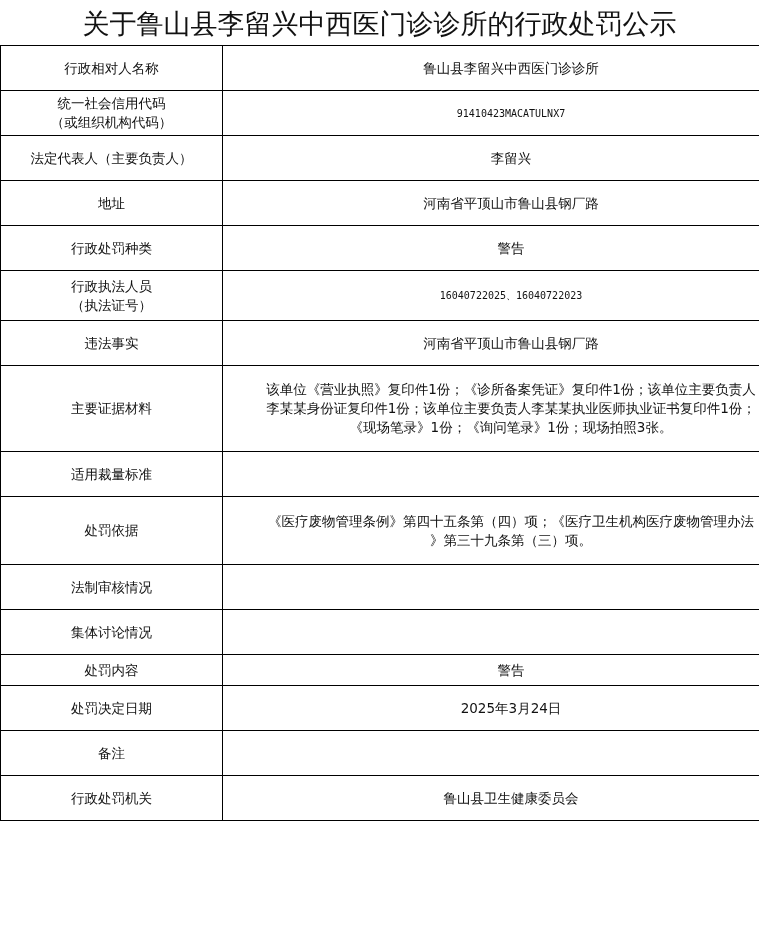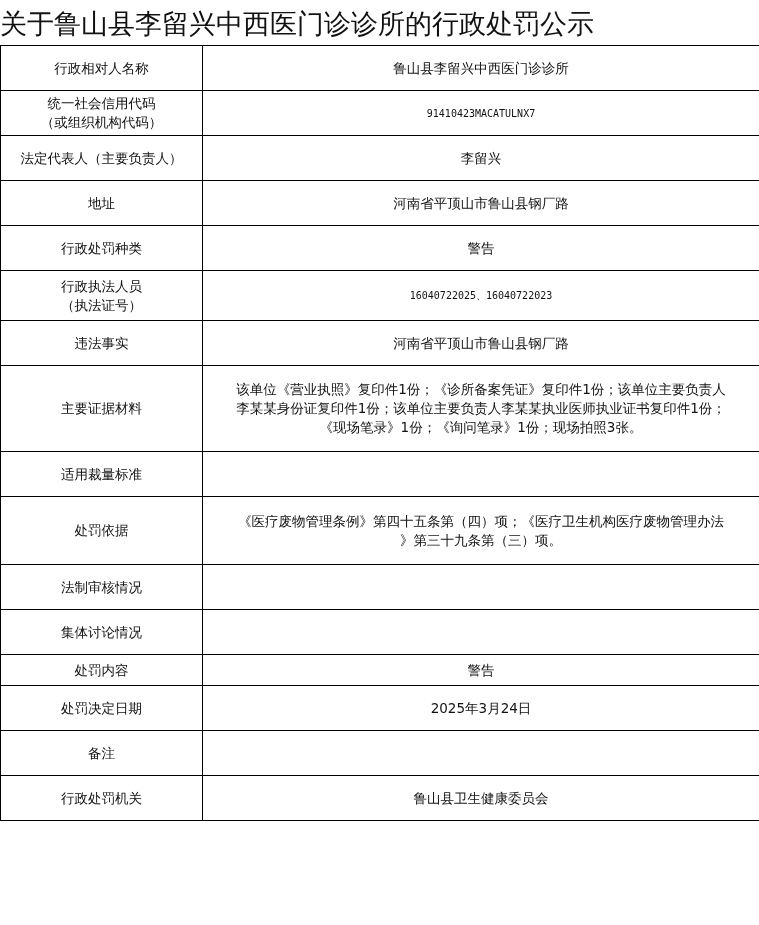--- a/index.html
+++ b/index.html
@@ -14,20 +14,21 @@
       position: relative;
       font-family: "DejaVu Sans", "Liberation Sans", sans-serif;
       color: #000000;
     }
     .title {
       position: absolute;
       left: 0;
       top: 0;
       width: 759px;
       height: 46px;
+      text-align: center;
       font-family: "DejaVu Serif", "Liberation Serif", serif;
       font-size: 27px;
       line-height: 48px;
       letter-spacing: 0px;
       color: #111111;
       white-space: nowrap;
     }
     table.notice {
       position: absolute;
       left: 0;
@@ -35,21 +36,21 @@
       width: 759px;
       border-collapse: collapse;
       table-layout: fixed;
     }
     table.notice td {
       border: 1.5px solid #000000;
       text-align: center;
       vertical-align: middle;
       font-size: 13.5px;
       line-height: 19px;
-      padding: 0 6px;
+      padding: 0 16px;
       color: #111111;
     }
     td.label-cell {
       width: 189px;
     }
     td.value-cell {
       width: 544px;
       margin-left: 8px;
     }
     .mono {

